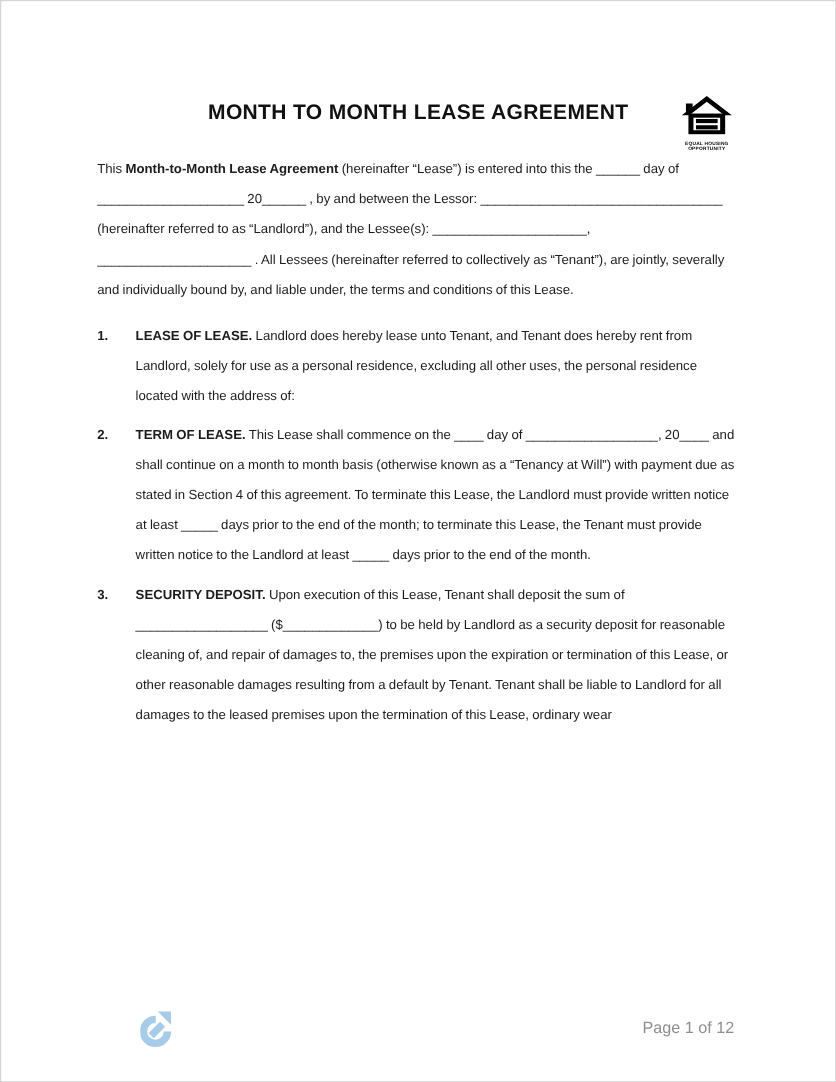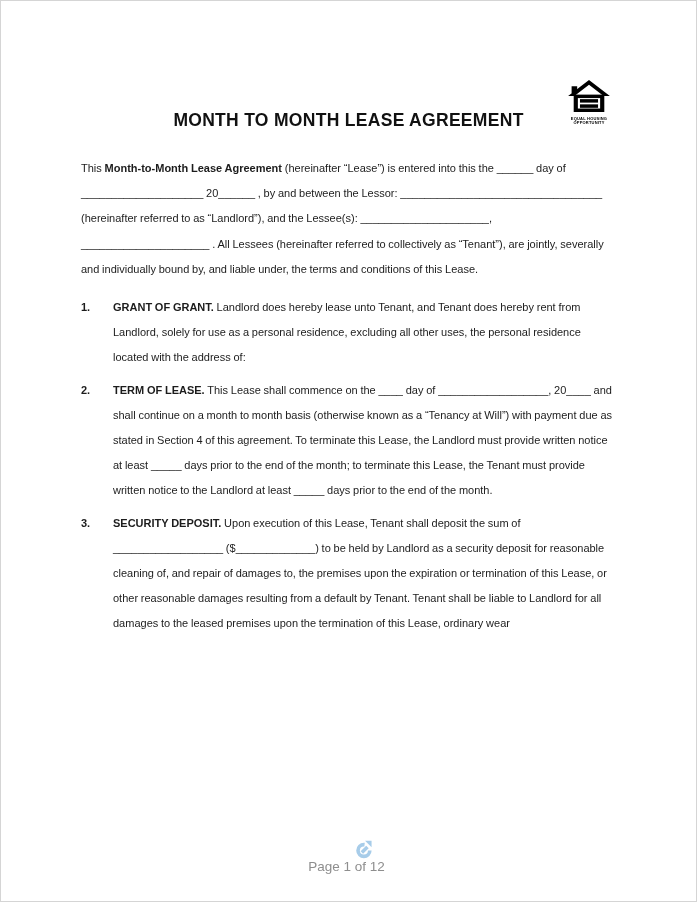--- a/index.html
+++ b/index.html
@@ -7,21 +7,21 @@
     position:relative;
     width:695px; height:900px;
     border:1px solid #d5d5d5;
     background:#ffffff;
     font-family:"Liberation Sans", sans-serif;
     color:#1c1c1c;
     overflow:hidden;
     box-sizing:content-box;
   }
   .doc-title {
-    margin:0; padding-top:108px;
+    margin:0; padding-top:81px;
     text-align:center;
     font-size:17.5px; line-height:22px;
     font-weight:bold; letter-spacing:0.3px;
     color:#111;
   }
   .eho {
     position:absolute; top:79px; right:84px;
     width:46px; text-align:center;
   }
   .eho-text {
@@ -47,21 +47,20 @@
   }
   .section strong, .para strong { font-weight:bold; }
   .blank-line {
     margin-top:4px;
     white-space:nowrap; overflow:hidden;
   }
   .footer {
     position:absolute; left:80px; right:84px; bottom:26px;
     display:flex; justify-content:space-between; align-items:center;
     height:36px;
-    flex-direction:column;
   }
   .brand { margin-left:36px; width:27px; height:34px; }
   .page-num {
     font-size:13.5px; color:#8e8e8e; line-height:16px;
   }
 </style>
 </head>
 <body>
 
 <div class="page">
@@ -85,21 +84,21 @@
 
   <div class="content">
 
     <p class="para"><span>This </span><strong>Month-to-Month Lease Agreement</strong><span> (hereinafter “Lease”) is entered into this the ______ day of ____________________ 20______ , by and between the Lessor: _________________________________ (hereinafter referred to as “Landlord”), and the Lessee(s): _____________________, _____________________ . All Lessees (hereinafter referred to collectively as “Tenant”), are jointly, severally and individually bound by, and liable under, the terms and conditions of this Lease.</span></p>
 
 
     <div class="sections">
 
       <div class="section">
         <span class="num">1.</span>
-        <div class="sec-text"><strong>GRANT OF GRANT.</strong><span>  Landlord does hereby lease unto Tenant, and Tenant does hereby rent from Landlord, solely for use as a personal residence, excluding all other uses, the personal residence located with the address of:</span>
+        <div class="sec-text"><strong>LEASE OF LEASE.</strong><span>  Landlord does hereby lease unto Tenant, and Tenant does hereby rent from Landlord, solely for use as a personal residence, excluding all other uses, the personal residence located with the address of:</span>
         </div>
       </div>
 
       <div class="section">
         <span class="num">2.</span>
         <div class="sec-text"><strong>TERM OF LEASE.</strong><span> This Lease shall commence on the ____ day of __________________, 20____ and shall continue on a month to month basis (otherwise known as a “Tenancy at Will”) with payment due as stated in Section 4 of this agreement. To terminate this Lease, the Landlord must provide written notice at least _____ days prior to the end of the month; to terminate this Lease, the Tenant must provide written notice to the Landlord at least _____ days prior to the end of the month.</span></div>
       </div>
 
       <div class="section">
         <span class="num">3.</span>

